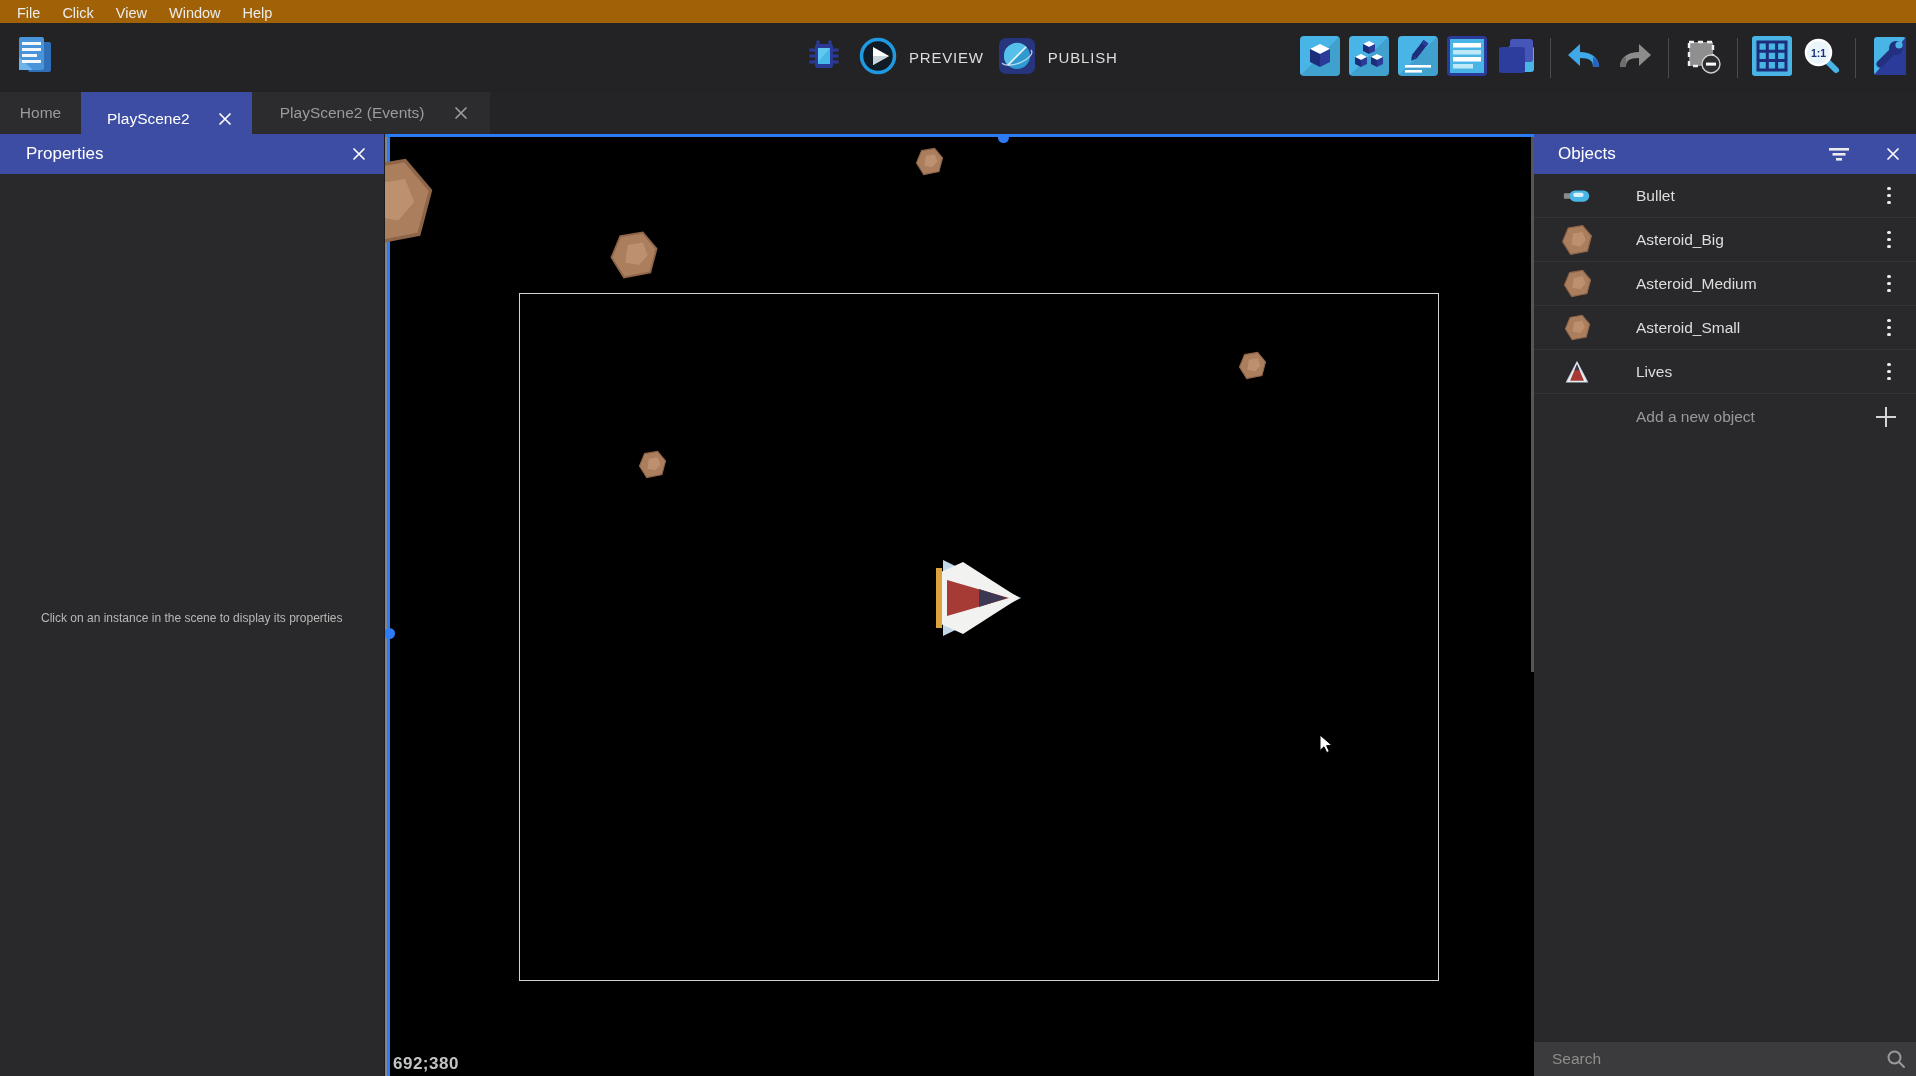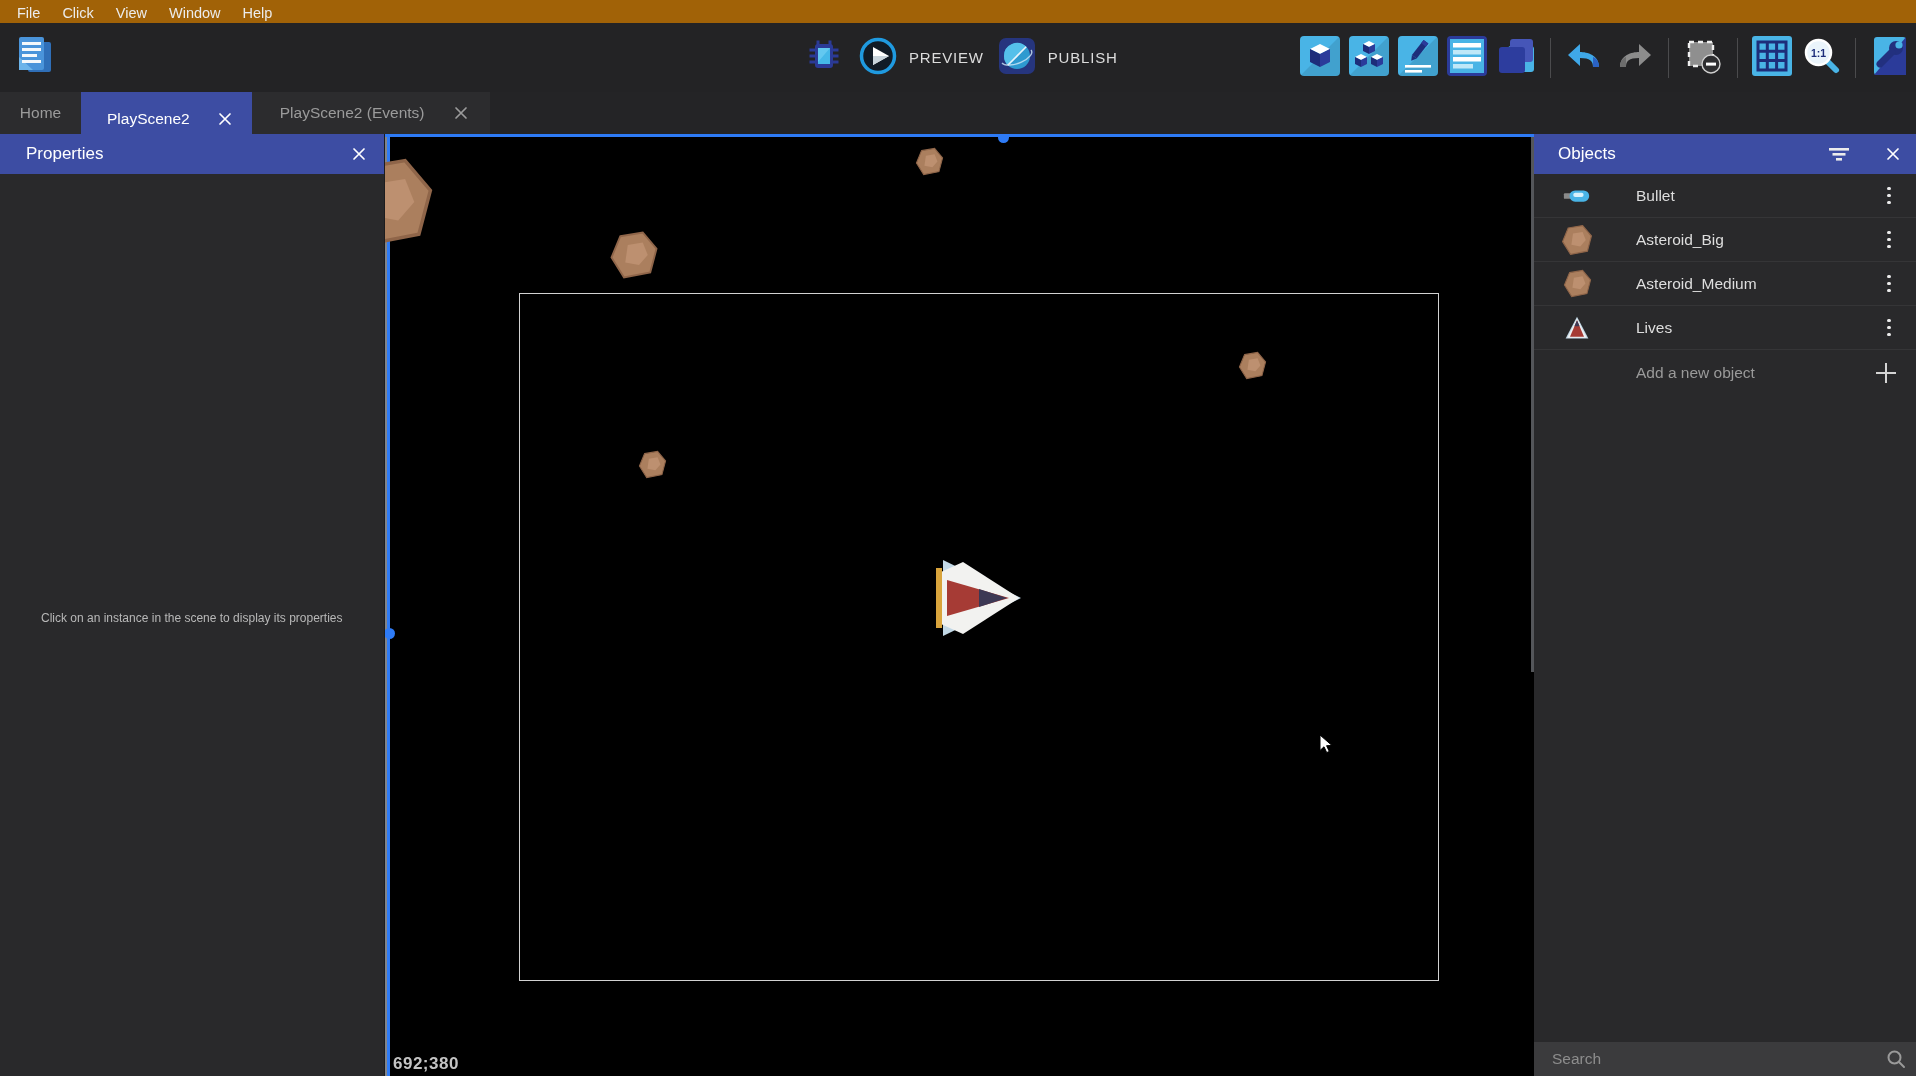--- a/index.html
+++ b/index.html
@@ -444,20 +444,33 @@
             </svg>
         </span>
         <span class="obj-label">Asteroid_Medium</span>
         <span class="dots-btn">
             <i></i>
             <i></i>
             <i></i>
           </span>
       </div>
 
+      <div class="obj-row">
+        <span class="obj-thumb">
+          <svg width="27" height="27">
+              <use href="#sym-asteroid"></use>
+            </svg>
+        </span>
+        <span class="obj-label">Asteroid_Small</span>
+        <span class="dots-btn">
+            <i></i>
+            <i></i>
+            <i></i>
+          </span>
+      </div>
 
       <div class="obj-row">
         <span class="obj-thumb">
           <svg width="28" height="28">
               <use href="#sym-ship-up"></use>
             </svg>
         </span>
         <span class="obj-label">Lives</span>
         <span class="dots-btn">
             <i></i>

